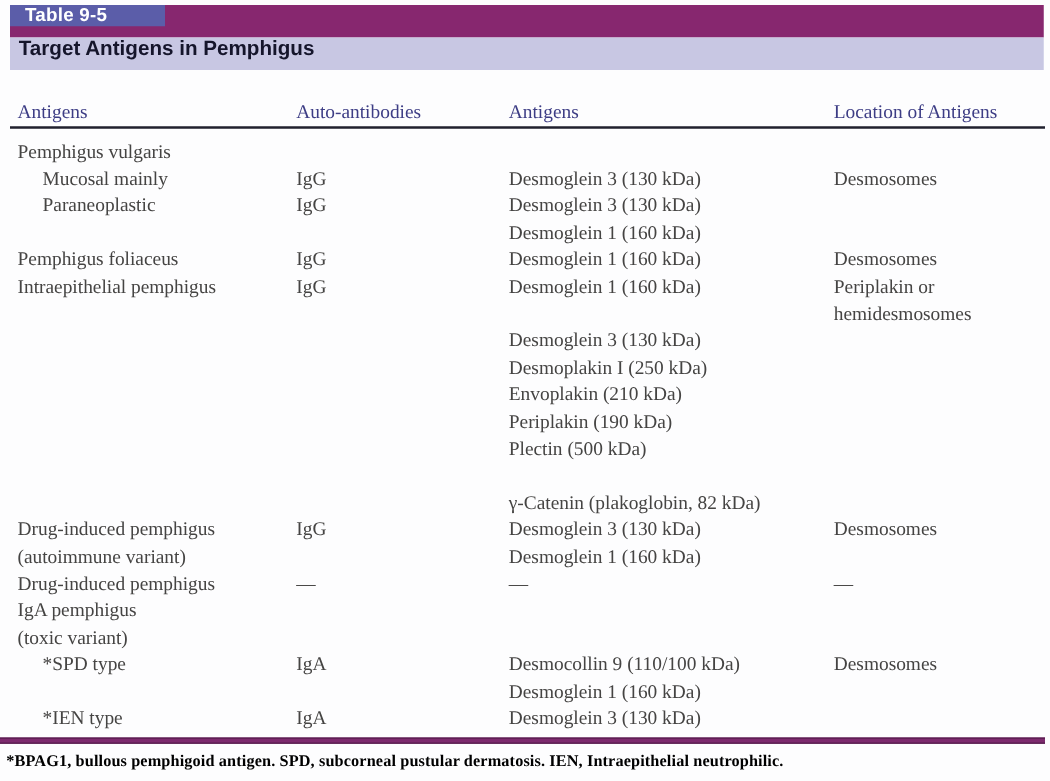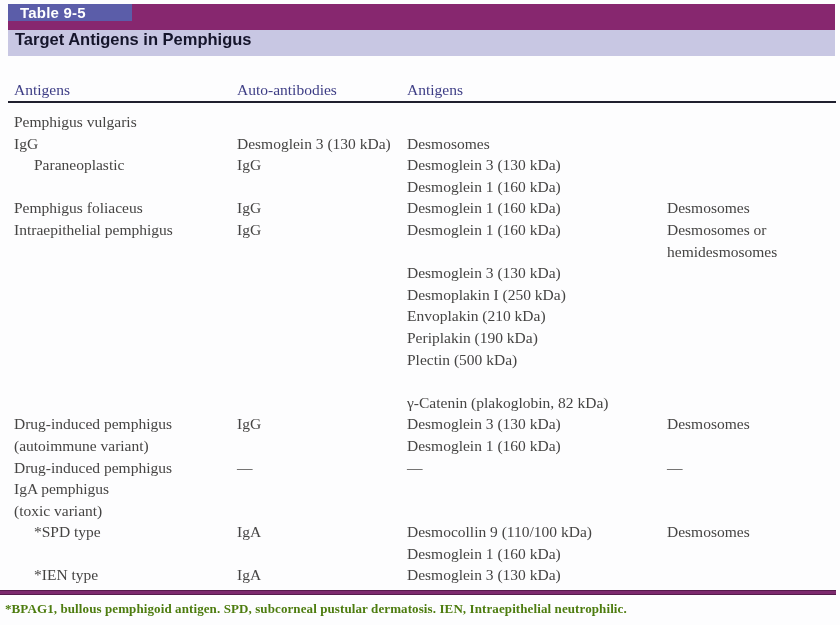--- a/index.html
+++ b/index.html
@@ -66,53 +66,55 @@
     position:absolute;top:590px;left:0;width:836px;height:5px;
     background:#7d2a6e;
     border-top:1px solid #561c4c;
     border-bottom:1px solid #561c4c;
     box-sizing:border-box;
   }
   .footnote{
     position:absolute;top:601px;left:5px;right:24px;
     font-size:13px;
     font-weight:600;
-    color:#4d7c0f;
+    color:#000000;
     letter-spacing:.1px;
   }
 </style>
 </head>
 <body>
 
 <div class="page">
 
   <div class="band">
     <div class="label-box">Table 9-5</div>
   </div>
 
   <div class="title-bar">
     <span>Target Antigens in Pemphigus</span>
   </div>
 
   <div class="col-headers" id="colHeaders">
       <div class="cell">Antigens</div>
       <div class="cell">Auto-antibodies</div>
       <div class="cell">Antigens</div>
+      <div class="cell">Location of Antigens</div>
     </div>
 
   <div class="header-rule"></div>
 
   <div class="rows" id="tableRows">
       <div class="row">
         <div class="cell">Pemphigus vulgaris</div>
         <div class="cell"></div>
         <div class="cell"></div>
         <div class="cell"></div>
       </div>
       <div class="row">
+        <div class="cell indent">Mucosal mainly</div>
         <div class="cell">IgG</div>
         <div class="cell">Desmoglein 3 (130 kDa)</div>
         <div class="cell">Desmosomes</div>
       </div>
       <div class="row">
         <div class="cell indent">Paraneoplastic</div>
         <div class="cell">IgG</div>
         <div class="cell">Desmoglein 3 (130 kDa)</div>
         <div class="cell"></div>
       </div>
@@ -125,21 +127,21 @@
       <div class="row">
         <div class="cell">Pemphigus foliaceus</div>
         <div class="cell">IgG</div>
         <div class="cell">Desmoglein 1 (160 kDa)</div>
         <div class="cell">Desmosomes</div>
       </div>
       <div class="row">
         <div class="cell">Intraepithelial pemphigus</div>
         <div class="cell">IgG</div>
         <div class="cell">Desmoglein 1 (160 kDa)</div>
-        <div class="cell">Desmosomes or</div>
+        <div class="cell">Periplakin or</div>
       </div>
       <div class="row">
         <div class="cell"></div>
         <div class="cell"></div>
         <div class="cell"></div>
         <div class="cell">hemidesmosomes</div>
       </div>
       <div class="row">
         <div class="cell"></div>
         <div class="cell"></div>

